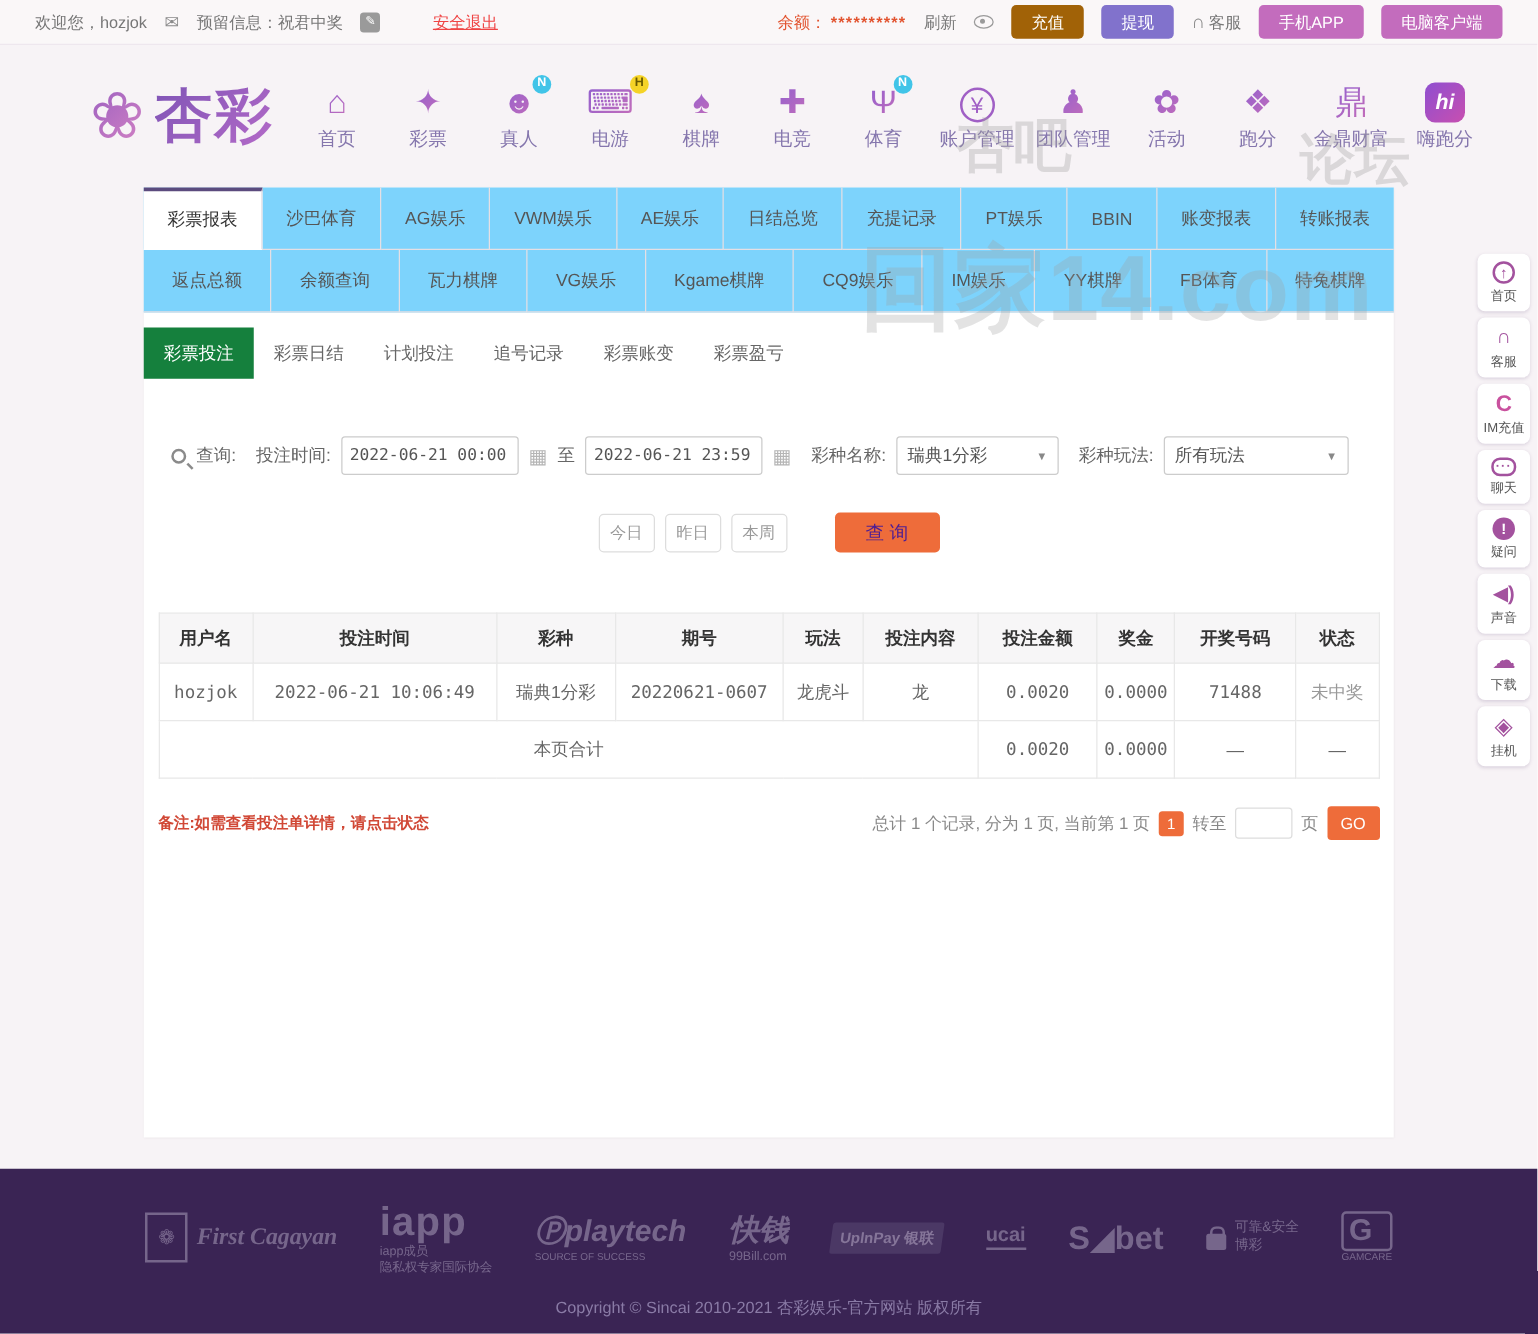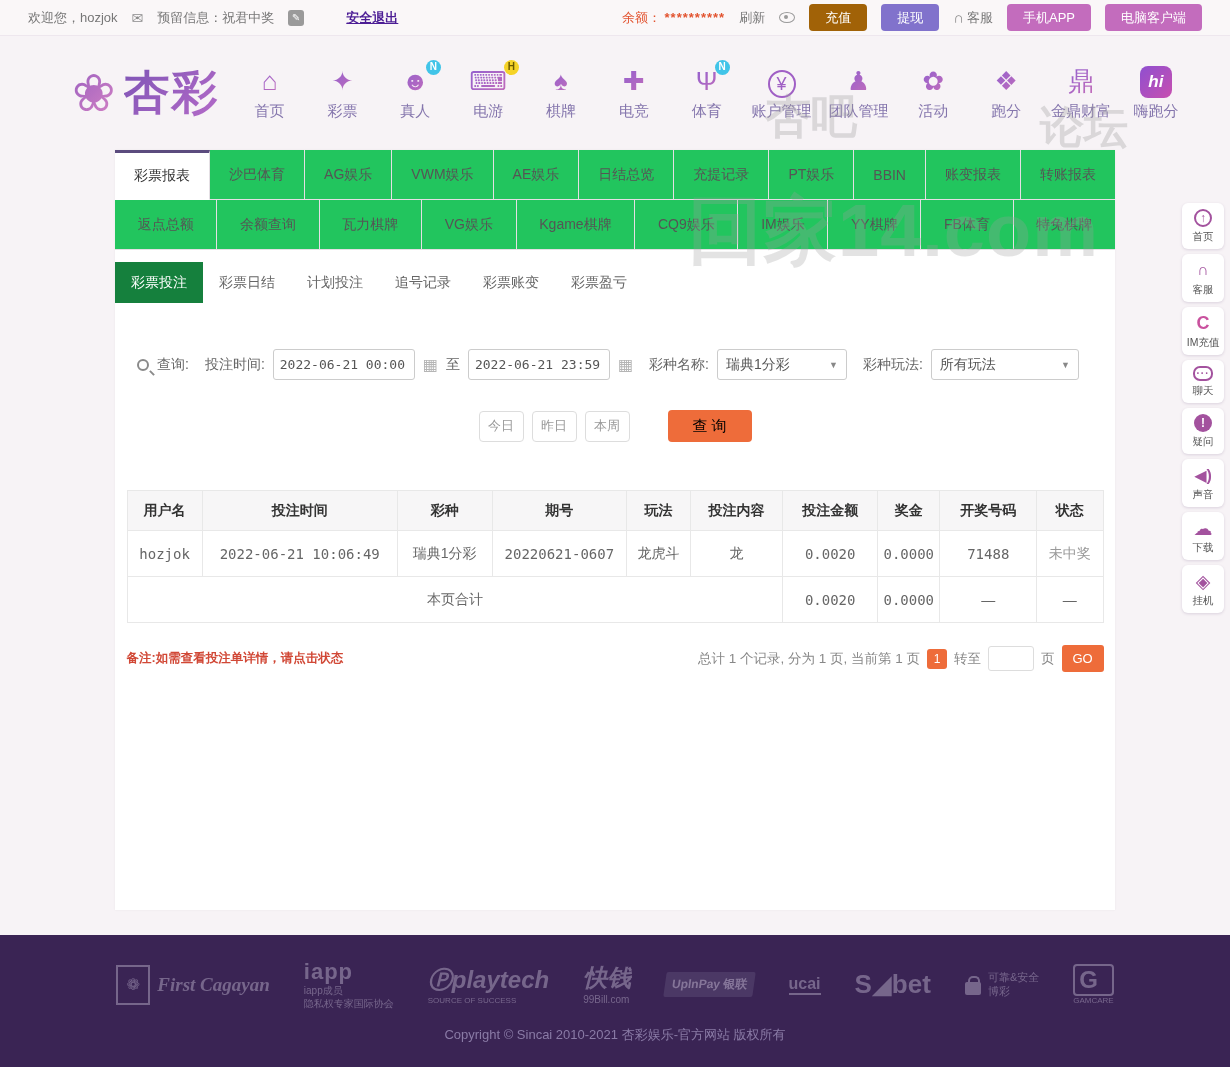--- a/index.html
+++ b/index.html
@@ -10,21 +10,21 @@
   }
   .mono { font-family:"DejaVu Sans Mono",monospace; }
 
   
   .topbar { height:36px; background:#faf7f8; border-bottom:1px solid #eee7ee;
     display:flex; align-items:center; justify-content:space-between; padding:0 28px; font-size:13px; color:#777; }
   .topbar .lft, .topbar .rgt { display:flex; align-items:center; gap:14px; }
   .env-ico { color:#8b8b8b; font-size:14px; }
   .pencil { display:inline-flex; width:16px; height:16px; background:#9a9a9a; color:#fff;
     border-radius:3px; align-items:center; justify-content:center; font-size:10px; }
-  .logout { color:#4c1d95; text-decoration:underline; cursor:pointer;font-weight:bold; }
+  .logout { color:#ef4444; text-decoration:underline; cursor:pointer; }
   .balance-label,.balance-val { color:#e2532f; }
   .balance-val { letter-spacing:1px; font-weight:bold; }
   .eye { display:inline-block; width:16px; height:11px; border:1.5px solid #9a9a9a; border-radius:50%; position:relative; }
   .eye::after { content:""; position:absolute; left:4px; top:2px; width:4px; height:4px; background:#9a9a9a; border-radius:50%; }
   .tb-btn { display:inline-flex; align-items:center; justify-content:center; height:27px; padding:0 16px;
     border-radius:4px; color:#fff; font-size:13px; cursor:pointer; }
   .btn-recharge { background:#a16207; }
   .btn-withdraw { background:#8172cc; }
   .btn-pink { background:#c36cbd; }
   .phone-ico { color:#888; font-size:15px; font-weight:bold; }
@@ -52,21 +52,21 @@
   .nav-label { font-size:15px; color:#8576ad; white-space:nowrap; }
 
   
   .wm { position:absolute; color:#9e9e9e; pointer-events:none; z-index:6; font-weight:bold; opacity:.32; }
   .wm1 { left:765px; top:86px; font-size:46px; }
   .wm2 { left:1040px; top:98px; font-size:44px; }
   .wm3 { left:688px; top:182px; font-size:74px; letter-spacing:1px; opacity:.28; }
 
   
   .panel { width:1000px; margin:0 auto; background:#fff; min-height:760px; position:relative; box-shadow:0 0 2px rgba(0,0,0,.06); }
-  .tabs { display:flex; background:#22c55e;align-items:flex-end; }
+  .tabs { display:flex; background:#7dd3fc;align-items:flex-end; }
   .tab { flex:1 1 auto; height:50px; display:flex; align-items:center; justify-content:center;
     font-size:14px; color:#555; border-right:1px solid #e4dfe4; border-bottom:1px solid #e4dfe4;
     cursor:pointer; white-space:nowrap; padding:0 10px; }
   .tab:last-child { border-right:none; }
   .tab.active { background:#fff; border-top:3px solid #5b4b7e; border-bottom:1px solid #fff; color:#333; }
   .subtabs { display:flex; padding:12px 0 0 0; }
   .subtab { min-width:88px; height:41px; display:flex; align-items:center; justify-content:center;
     font-size:14px; color:#666; cursor:pointer; padding:0 14px; }
   .subtab.active { background:#15803d; color:#fff; }
 
@@ -79,21 +79,21 @@
     font-family:"DejaVu Sans Mono",monospace; font-size:13px; color:#555; background:#fff; }
   .cal { color:#b5b5b5; font-size:16px; cursor:pointer; }
   .fake-select { width:130px; height:31px; border:1px solid #ccc; border-radius:3px; background:#fff;
     display:flex; align-items:center; justify-content:space-between; padding:0 8px; cursor:pointer; color:#555; }
   .fake-select .caret { font-size:9px; color:#888; }
 
   
   .quick { display:flex; align-items:center; justify-content:center; gap:8px; margin-top:30px; }
   .q-btn { width:45px; height:31px; border:1px solid #ddd; border-radius:4px; background:#fff;
     color:#9a9a9a; font-size:13px; display:flex; align-items:center; justify-content:center; cursor:pointer; }
-  .q-search { width:84px; height:32px; background:#ee6c3a; border-radius:4px; color:#000000; font-size:15px;
+  .q-search { width:84px; height:32px; background:#ee6c3a; border-radius:4px; color:#4c1d95; font-size:15px;
     display:flex; align-items:center; justify-content:center; cursor:pointer; margin-left:30px; }
 
   
   table { width:977px; margin:48px auto 0; border-collapse:collapse; font-size:14px; }
   th,td { border:1px solid #e8e8e8; text-align:center; }
   th { height:40px; background:#f7f6f7; color:#333; font-weight:bold; }
   td { height:46px; color:#666; }
   td.status { color:#999; }
   .total-label { color:#666; }
 
@@ -123,21 +123,21 @@
   .footer { position:absolute; left:0; right:0; bottom:0; height:132px; background:#3a2454; padding-top:24px; }
   .logos { display:flex; align-items:center; justify-content:center; gap:34px; opacity:.62; }
   .logo-item { display:flex; align-items:center; gap:7px; color:#9c8fae; }
   .logo-main { font-weight:bold; font-size:20px; white-space:nowrap; }
   .logo-sub { font-size:10px; white-space:pre-line; line-height:1.25; }
   .seal { width:34px; height:40px; border:2px solid #9c8fae; display:flex; align-items:center; justify-content:center; font-size:16px; }
   .lock { width:16px; height:13px; background:#9c8fae; border-radius:2px; position:relative; margin-top:7px; }
   .lock::before { content:""; position:absolute; top:-6px; left:3px; width:8px; height:8px;
     border:2px solid #9c8fae; border-bottom:none; border-radius:5px 5px 0 0; }
   .li-cagayan .logo-main { font-family:"Liberation Serif","DejaVu Serif",serif; font-style:italic; font-size:19px; }
-  .li-iapp .logo-main { font-size:22px; letter-spacing:1px; }
+  .li-iapp .logo-main { font-size:32px; letter-spacing:1px; }
   .li-playtech .logo-main { font-style:italic; font-size:24px; }
   .li-playtech .logo-sub { font-size:8px; }
   .li-99bill .logo-main { font-size:24px; font-style:italic; }
   .li-unionpay .logo-main { font-size:12px; background:#564570; color:#b4a8c4; padding:4px 7px; transform:skewX(-8deg); border-radius:2px; }
   .li-ucai .logo-main { font-size:16px; border-bottom:2px solid #9c8fae; }
   .li-sbet .logo-main { font-size:26px; }
   .li-bocai .logo-sub { font-size:11px; }
   .li-gamcare .logo-main { font-size:24px; border:2px solid #9c8fae; border-radius:4px; padding:0 4px; }
   .li-gamcare .logo-sub { font-size:8px; }
   .copyright { text-align:center; color:#8a7ba6; font-size:13px; margin-top:16px; }

